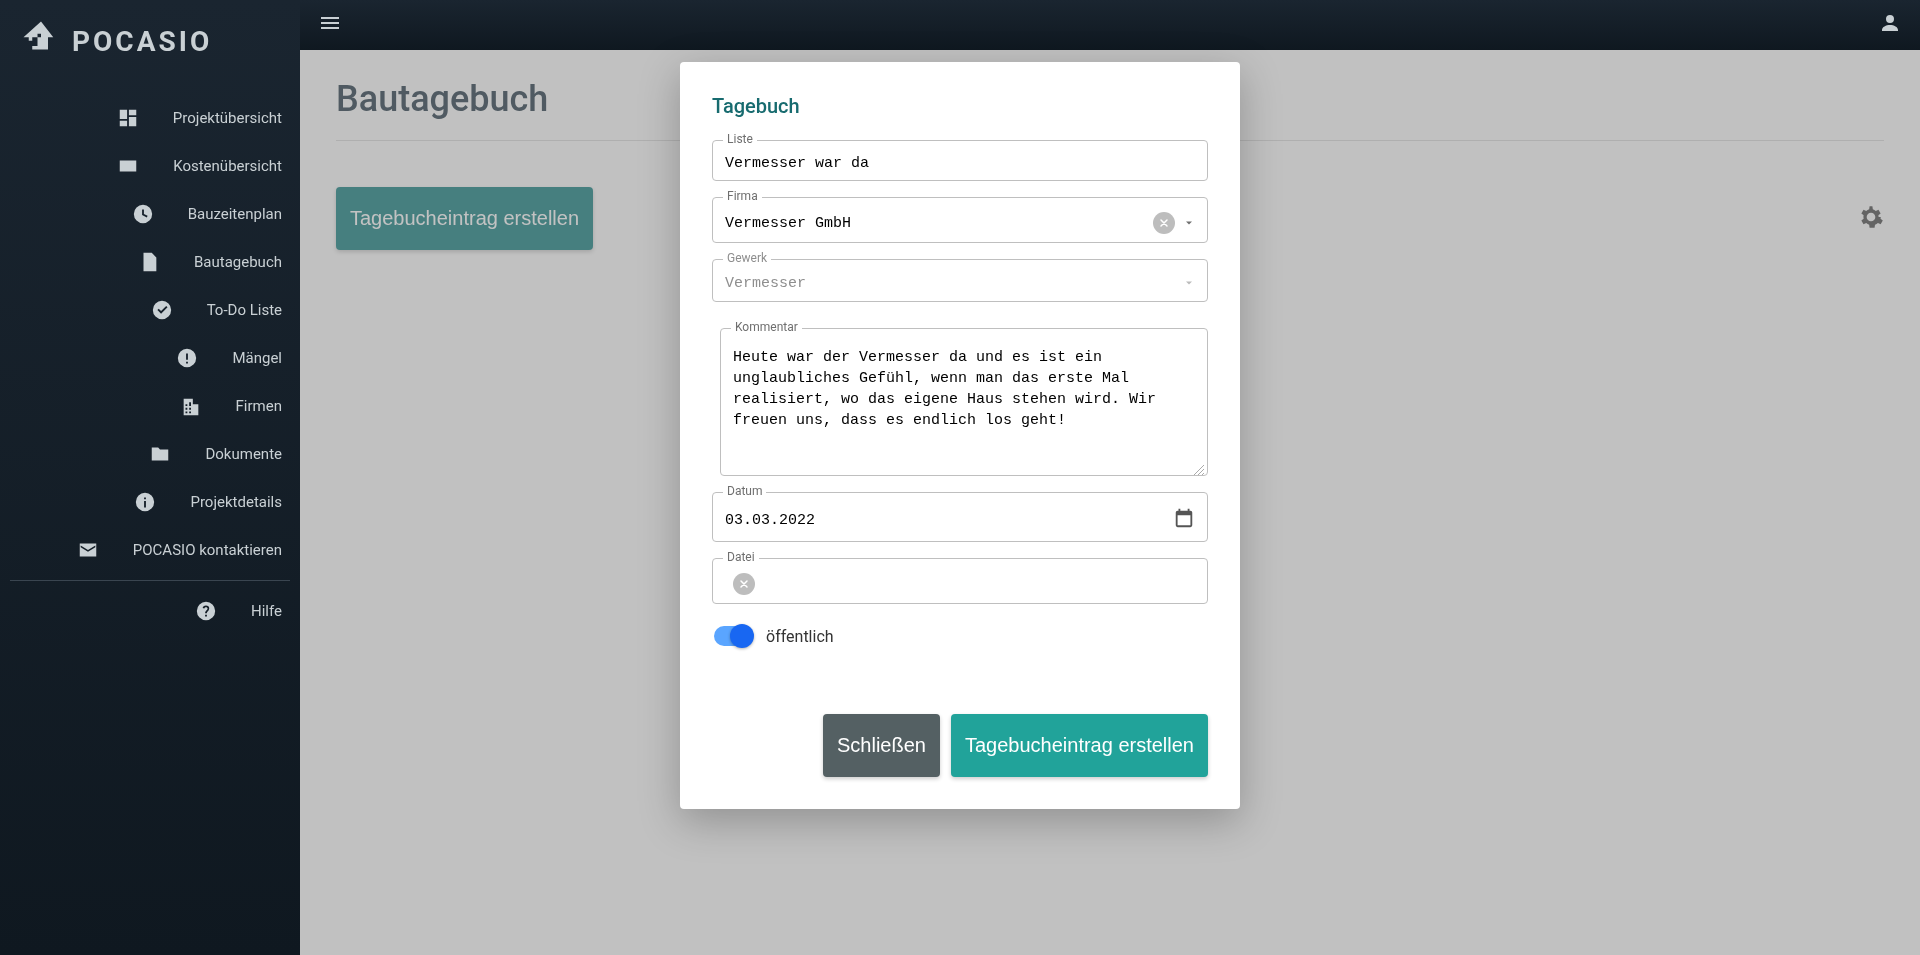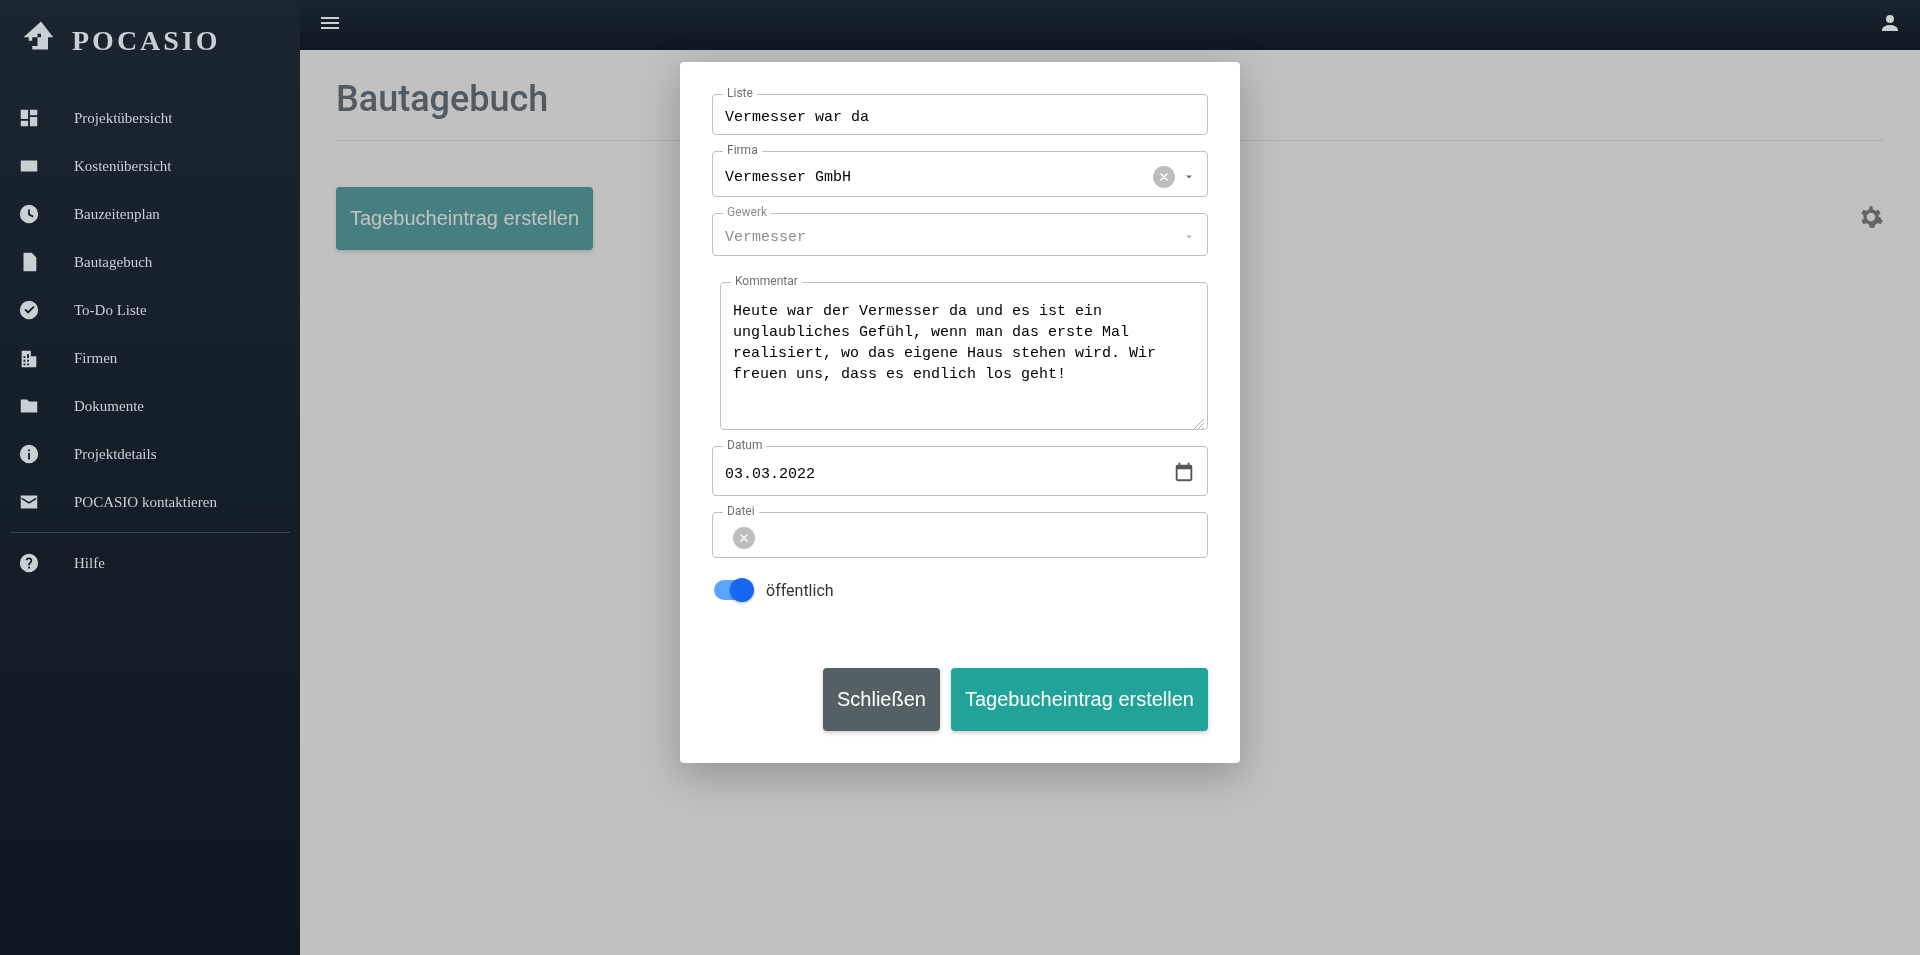--- a/index.html
+++ b/index.html
@@ -18,21 +18,20 @@
       position: absolute;
       left: 0; top: 0;
       width: 300px;
       height: 100%;
       background: linear-gradient(180deg, #1a2530 0%, #0f1820 100%);
       color: #c9d0d4;
       display: flex;
       flex-direction: column;
       padding-top: 10px;
       z-index: 2;
-      font-family: Liberation Serif, serif;
     }
     .logo {
       display: flex;
       align-items: center;
       padding: 8px 20px 20px 20px;
       gap: 10px;
     }
     .logo svg { width: 42px; height: 42px; }
     .logo-text {
       font-weight: 700;
@@ -42,20 +41,21 @@
     }
     .nav { display: flex; flex-direction: column; padding-top: 10px; }
     .nav-item {
       display: flex;
       align-items: center;
       height: 48px;
       padding: 0 18px;
       gap: 34px;
       cursor: pointer;
       font-size: 16px;
+      justify-content: flex-end;
     }
     .nav-item .icon { width: 22px; height: 22px; display:flex; align-items:center; justify-content:center; }
     .nav-item .icon svg { width: 22px; height: 22px; fill: #c9d0d4; }
     .nav-item span.label { color: #c9d0d4; font-size: 15px; }
     .nav-divider { height:1px; background:#3a4550; margin: 6px 10px; }
     
     .topbar {
       position: absolute;
       left: 300px; right: 0; top: 0;
       height: 50px;
@@ -230,20 +230,28 @@
         </span>
       <span class="label">Bautagebuch</span>
     </div>
     <div class="nav-item">
       <span class="icon">
           <svg viewBox="0 0 24 24">
             <path d="M12 2a10 10 0 100 20 10 10 0 000-20zm-1 14l-4-4 1.4-1.4L11 13.2l5.6-5.6L18 9l-7 7z"></path>
           </svg>
         </span>
       <span class="label">To-Do Liste</span>
+    </div>
+    <div class="nav-item">
+      <span class="icon">
+          <svg viewBox="0 0 24 24">
+            <path d="M12 2a10 10 0 100 20 10 10 0 000-20zm-1 5h2v7h-2V7zm0 9h2v2h-2v-2z"></path>
+          </svg>
+        </span>
+      <span class="label">Mängel</span>
     </div>
     <div class="nav-item">
       <span class="icon">
           <svg viewBox="0 0 24 24">
             <path d="M4 22V4h10v6h6v12H4zm2-2h2v-2H6v2zm0-4h2v-2H6v2zm0-4h2v-2H6v2zm4 8h2v-2h-2v2zm0-4h2v-2h-2v2zm0-4h2V8h-2v2z"></path>
           </svg>
         </span>
       <span class="label">Firmen</span>
     </div>
     <div class="nav-item">
@@ -305,20 +313,21 @@
       <svg viewBox="0 0 24 24">
           <path d="M12 8a4 4 0 100 8 4 4 0 000-8zm9 4c0 .6-.1 1.1-.2 1.6l2.1 1.6-2 3.4-2.5-1a8 8 0 01-2.7 1.6l-.4 2.8H10.7l-.4-2.8a8 8 0 01-2.7-1.6l-2.5 1-2-3.4 2.1-1.6A8.6 8.6 0 015 12c0-.6.1-1.1.2-1.6L3.1 8.8l2-3.4 2.5 1a8 8 0 012.7-1.6L10.7 2h2.6l.4 2.8a8 8 0 012.7 1.6l2.5-1 2 3.4-2.1 1.6c.1.5.2 1 .2 1.6z"></path>
         </svg>
     </span>
   </div>
 </div>
 
 <div class="modal-backdrop"></div>
 
 <div class="modal">
+  <div class="modal-title">Tagebuch</div>
 
   <div class="field">
     <span class="float-label">Liste</span>
     <input type="text" value="Vermesser war da" style="">
   </div>
 
   <div class="field">
     <span class="float-label">Firma</span>
     <input type="text" value="Vermesser GmbH" style="">
     <span class="end-icons">

